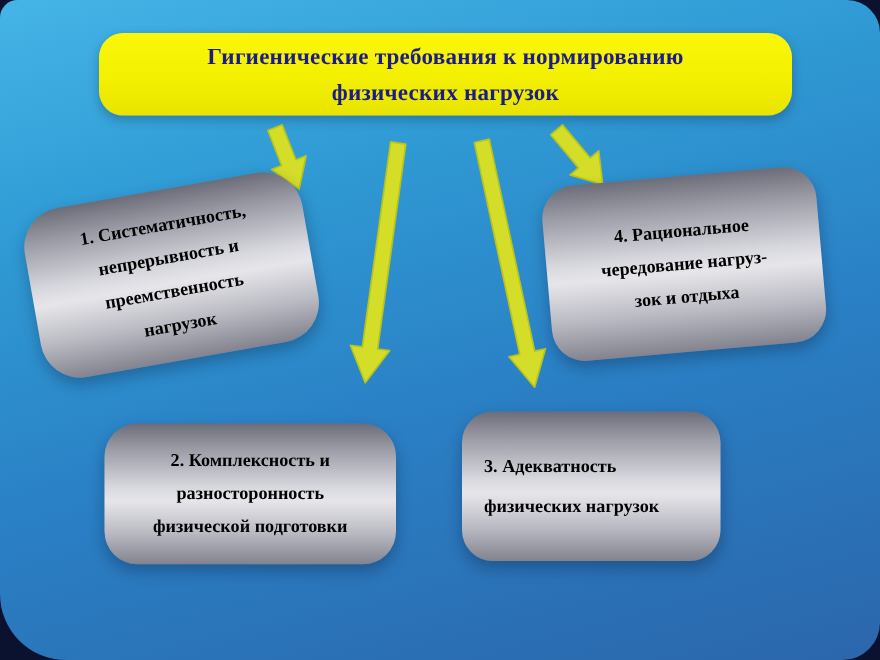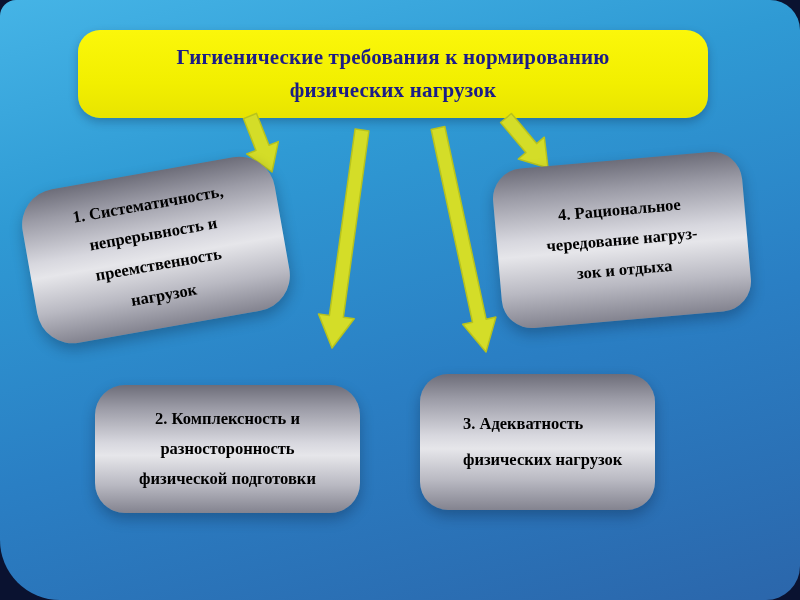--- a/index.html
+++ b/index.html
@@ -11,22 +11,22 @@
   }
   #slide {
     position: relative;
     width: 800px; height: 600px;
     border-radius: 16px 30px 34px 60px;
     background: linear-gradient(165deg, #45b4e6 0%, #2f9ad4 28%, #2a7fc4 60%, #2b66ab 100%);
     overflow: hidden;
   }
   .title-box {
     position: absolute;
-    left: 78px; top: 30px;
-    width: 630px; height: 88px;
+    left: 90px; top: 30px;
+    width: 630px; height: 75px;
     background: linear-gradient(180deg, #fbf70a 0%, #f2ef00 60%, #e8e400 100%);
     border-radius: 22px;
     display: flex; align-items: center; justify-content: center;
     box-shadow: 0 4px 10px rgba(0,10,40,0.25);
   }
   .title-text {
     white-space: pre-line;
     text-align: center;
     font-weight: bold;
     font-size: 21px;
@@ -71,21 +71,21 @@
   }
   .box2 .gtext { line-height: 1.8; text-align: center; }
   .box3 {
     left: 420px; top: 374px;
     width: 235px; height: 136px;
     border-radius: 28px;
     justify-content: flex-start;
   }
   .box3 .gtext {
     text-align: left;
-    padding-left: 43px;
+    padding-left: 20px;
     line-height: 2.2;
   }
 </style>
 </head>
 <body>
 
 <div id="slide">
 
   <div class="title-box">
     <div class="title-text">Гигиенические требования к нормированию

